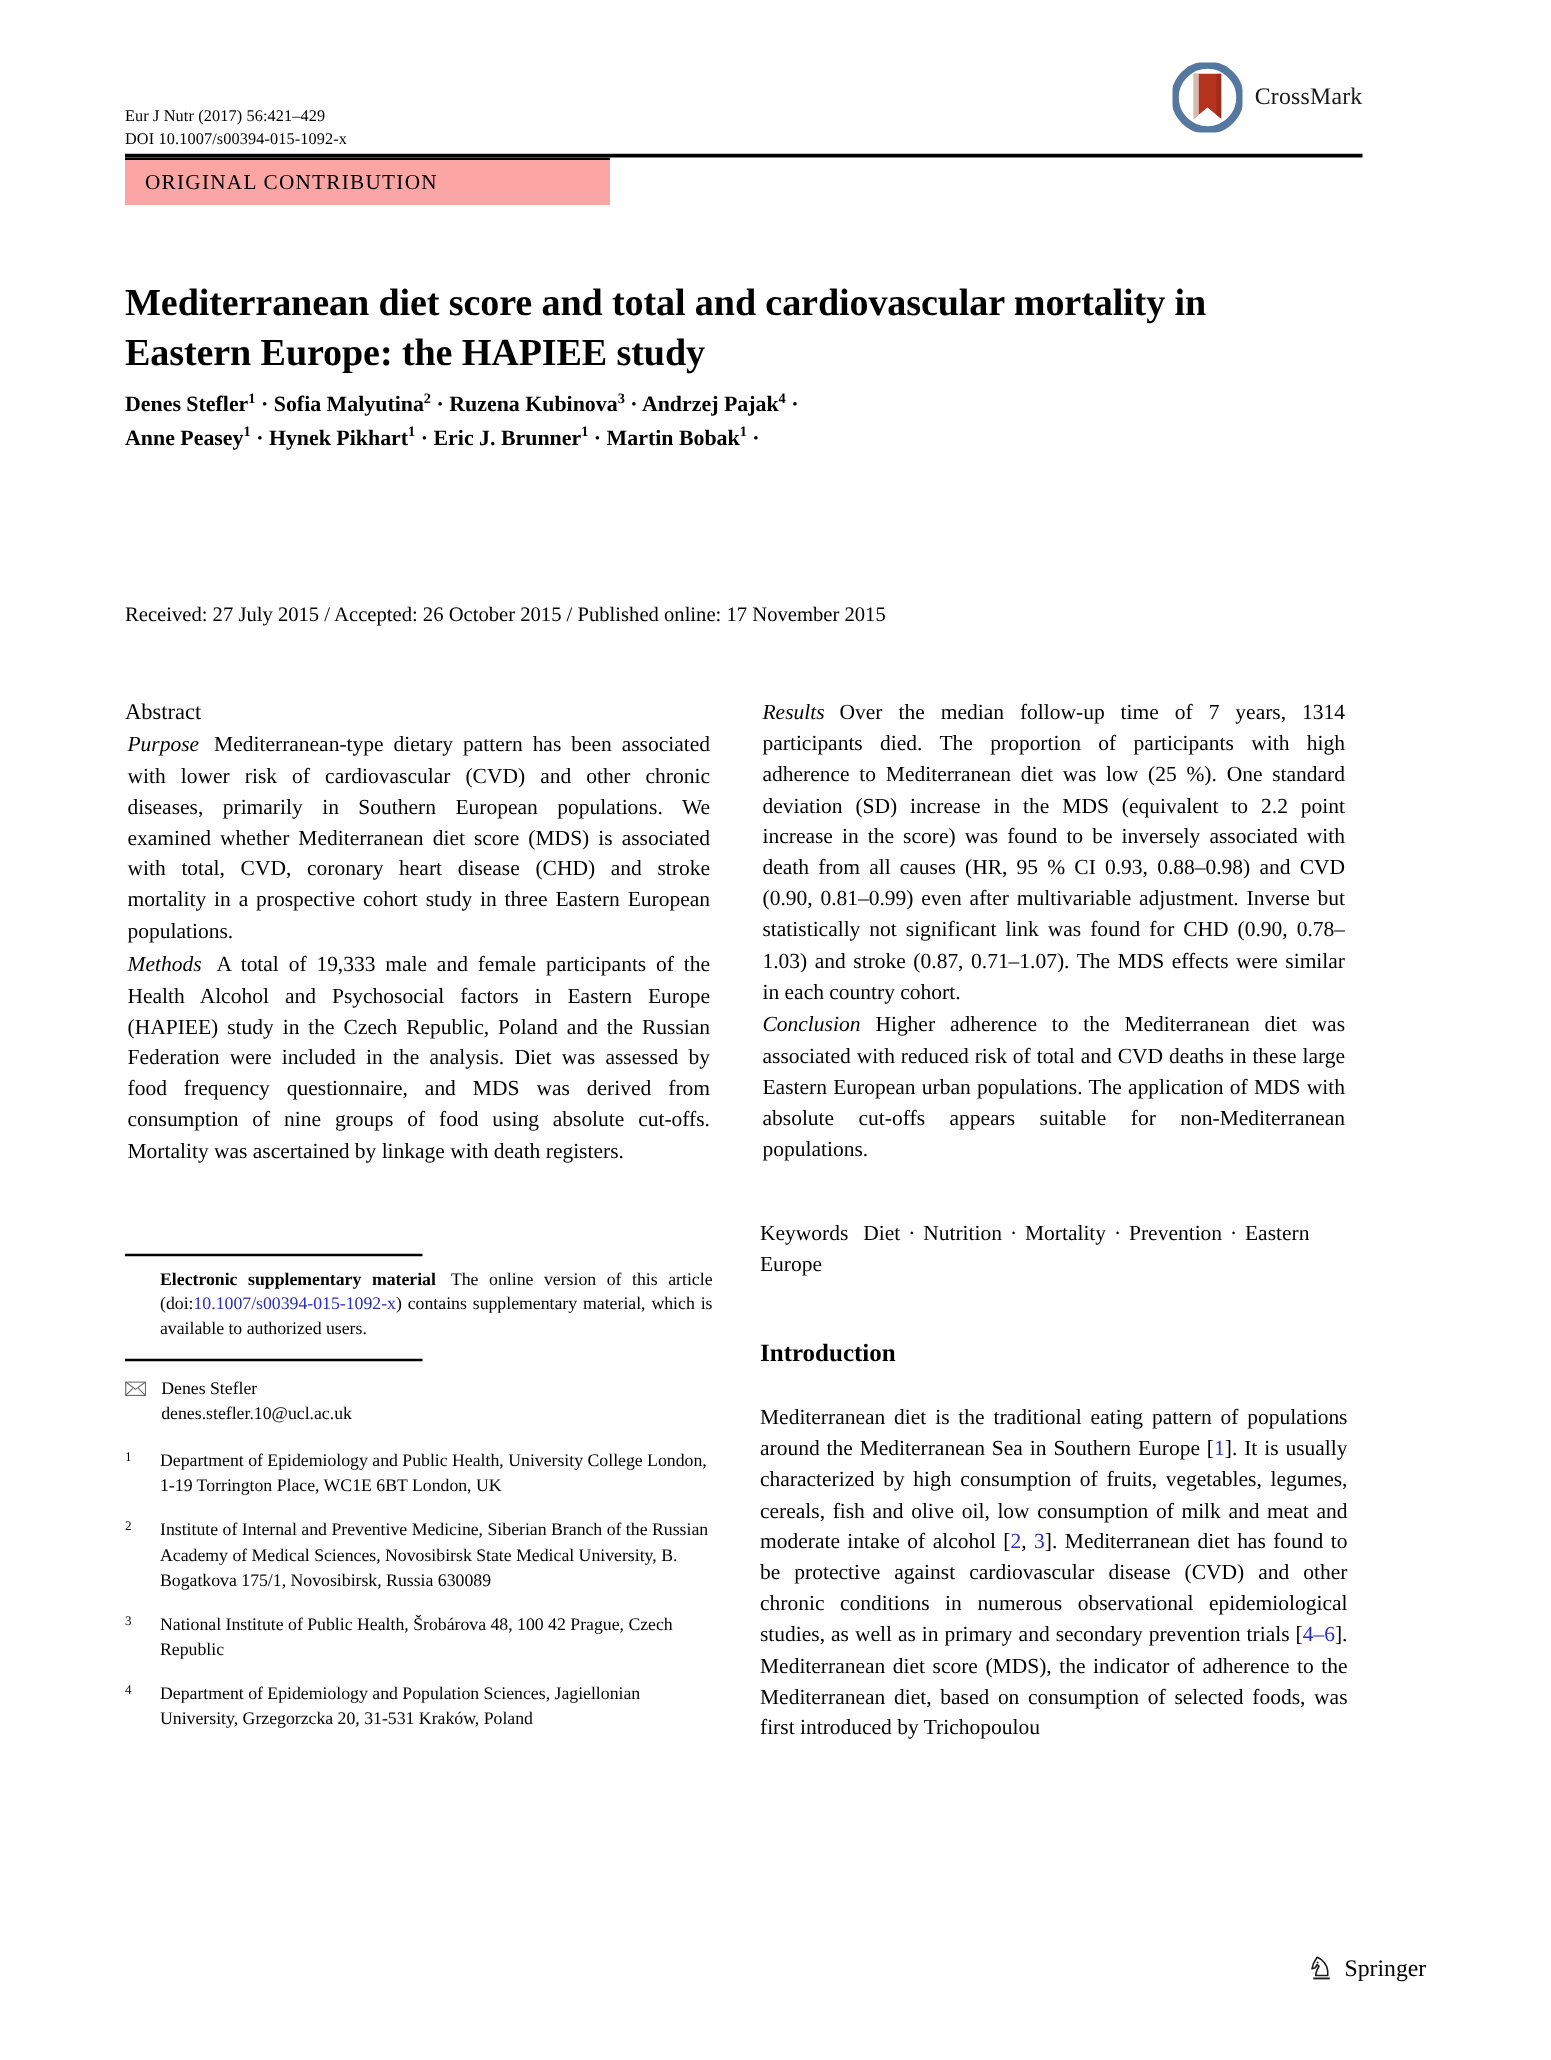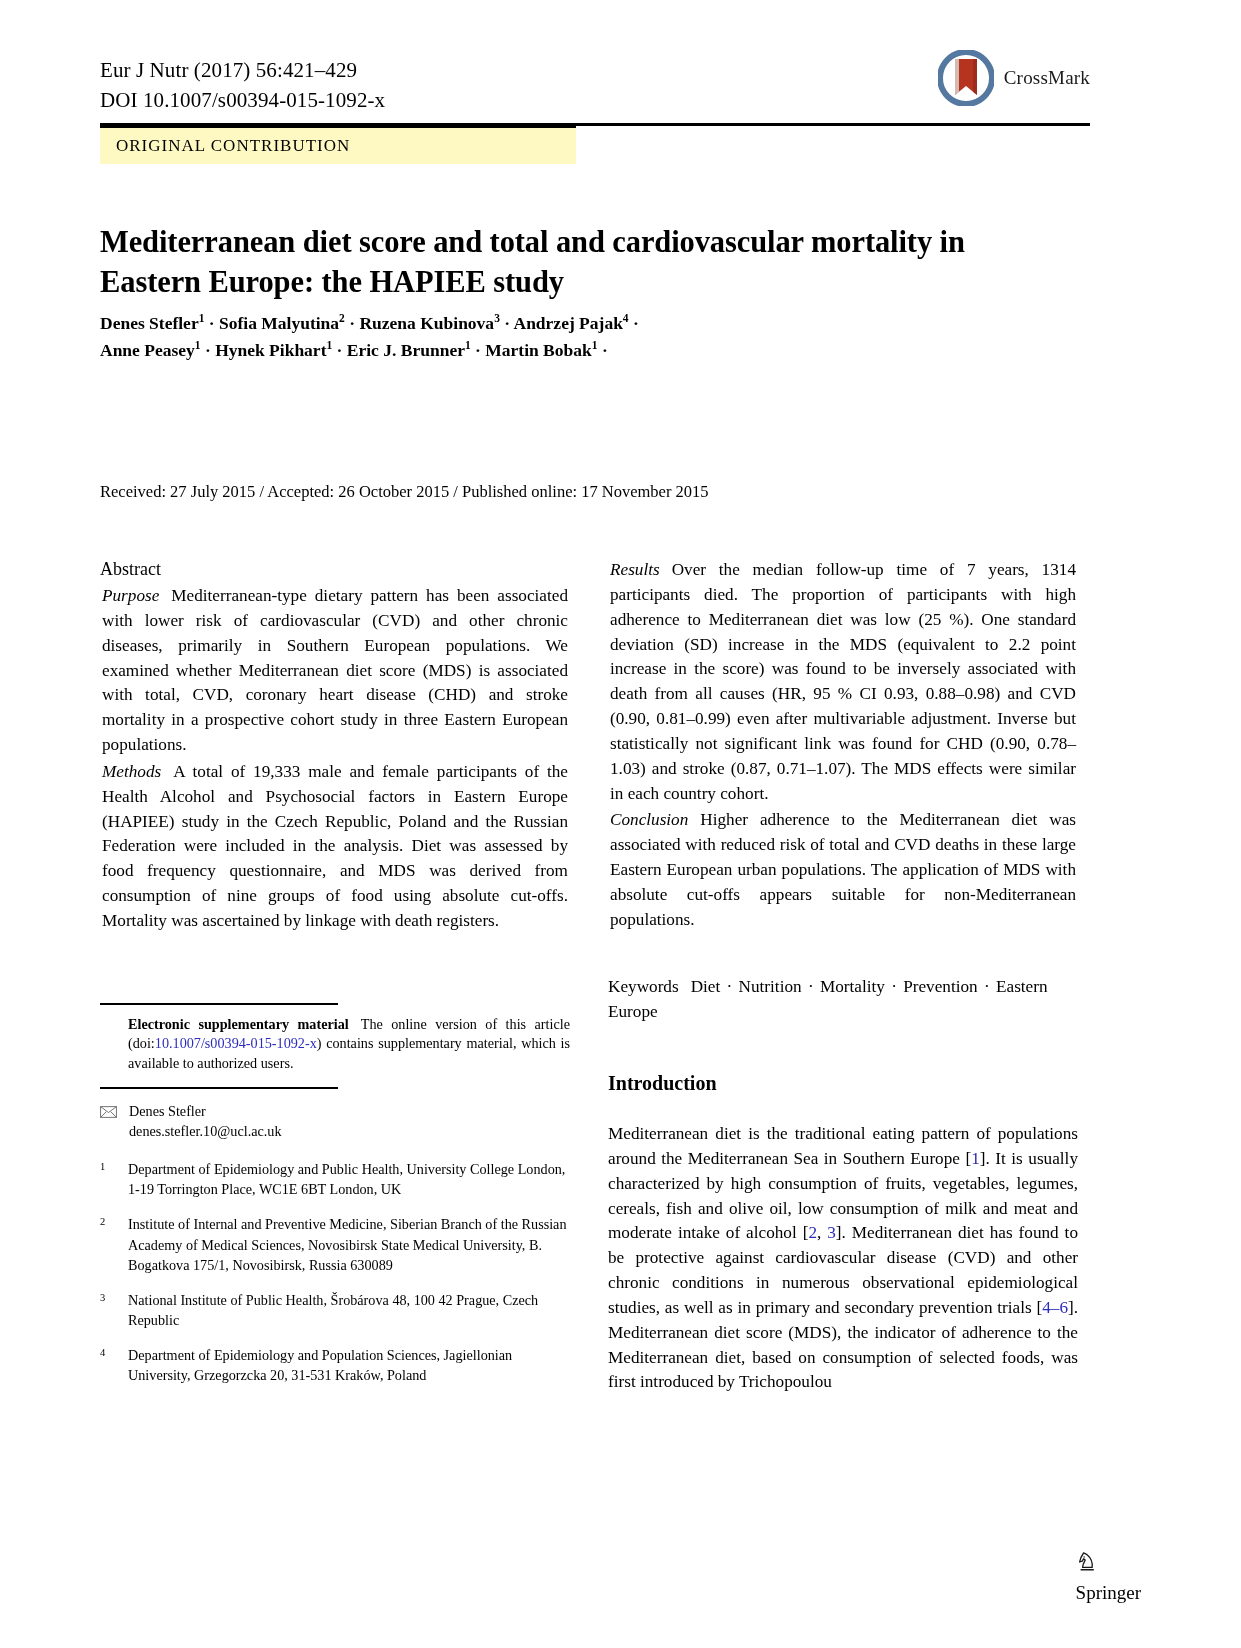--- a/index.html
+++ b/index.html
@@ -23,23 +23,24 @@
 
   
   .header {
     position: absolute;
     left: 100px;
     top: 56px;
     width: 990px;
     height: 62px;
   }
   .journal-ref {
-    font-size: 21px;
+    font-size: 13px;
     line-height: 1.42;
     letter-spacing: 0.1px;
+    margin-top: 28px;
   }
   .journal-ref div { white-space: nowrap; }
 
   .crossmark {
     position: absolute;
     right: 0;
     top: -6px;
     display: flex;
     align-items: center;
     gap: 10px;
@@ -54,23 +55,23 @@
     letter-spacing: 0.2px;
     color: #1a1a1a;
     text-align: center;
   }
 
   
   .contribution-bar {
     position: absolute;
     left: 100px;
     top: 126px;
-    width: 476px;
+    width: 388px;
     height: 36px;
-    background: #fef9c3;
+    background: #fca5a5;
     border-top: 2.5px solid #000;
     display: flex;
     align-items: center;
   }
   .contribution-bar .label {
     font-size: 17px;
     letter-spacing: 1.0px;
     padding-left: 16px;
   }
   .rule-top {
@@ -215,26 +216,25 @@
     font-size: 17.2px;
     line-height: 1.445;
     text-align: justify;
   }
   .cite { color: #2b2bbd; }
 
   
   .springer {
     position: absolute;
     right: 100px;
-    bottom: 44px;
-    display: flex;
-    align-items: flex-start;
+    bottom: 61px;
+    display: flex;
+    align-items: flex-end;
     gap: 8px;
     font-size: 19px;
-    flex-direction: column;
   }
   .knight-icon { width: 22px; height: 24px; }
 </style>
 </head>
 <body>
 
 <div id="page">
 
   <div class="header">
     <div class="journal-ref">

